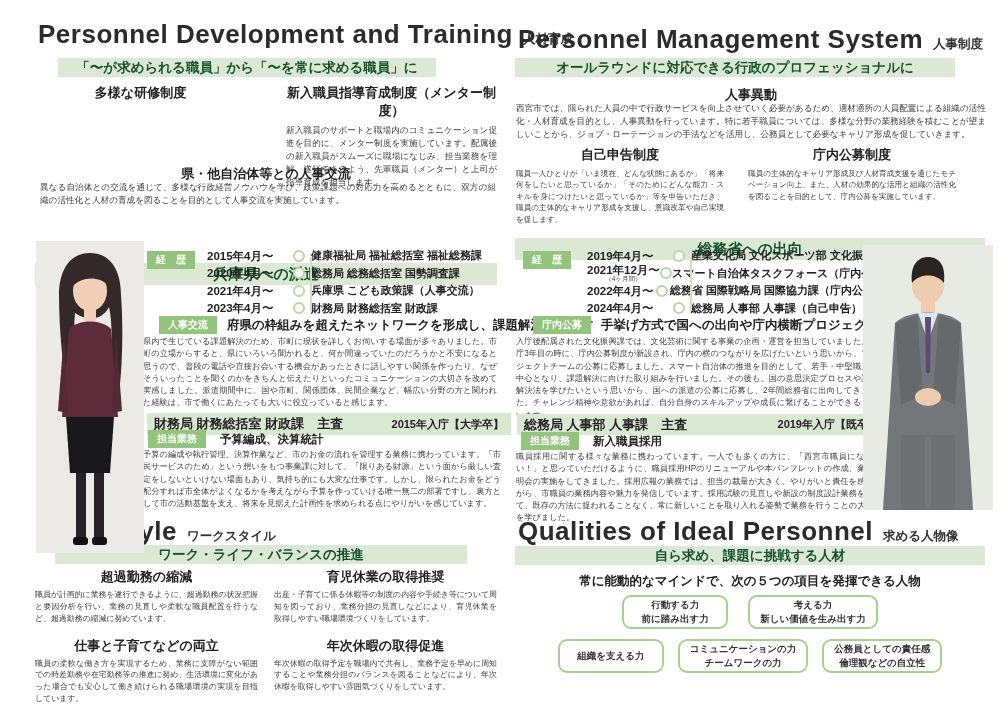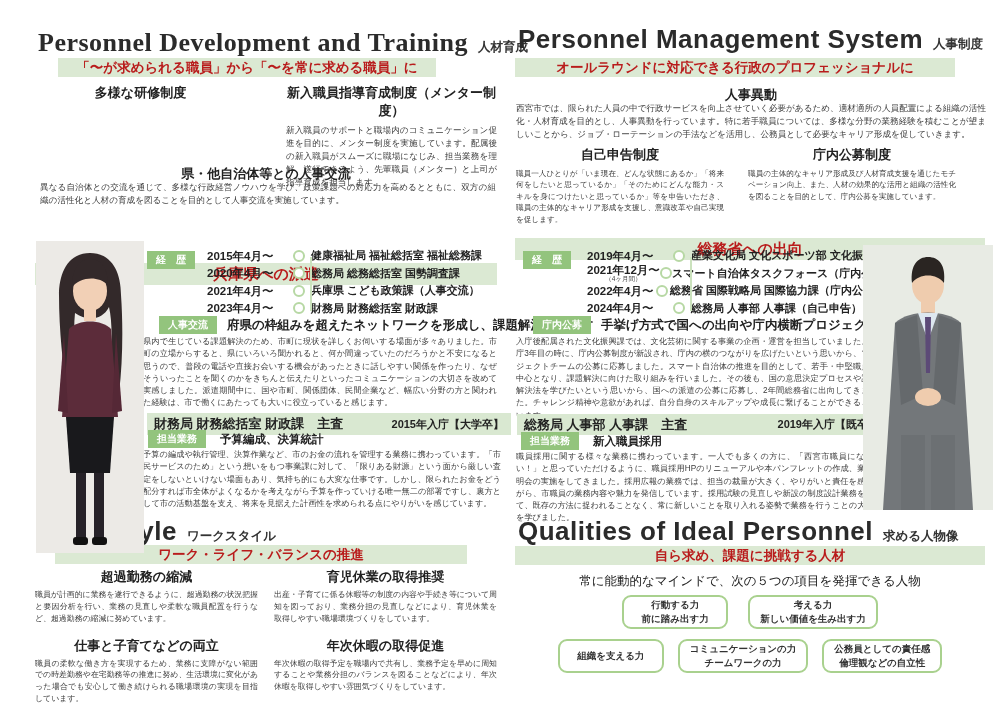--- a/index.html
+++ b/index.html
@@ -2,21 +2,21 @@
 <html><head>
 <meta charset="utf-8">
 <style>
   html,body { margin:0; padding:0; }
   body { font-family:"Liberation Sans","DejaVu Sans",sans-serif; background:#ffffff; }
   .page { position:relative; width:1000px; height:711px; background:#ffffff; overflow:hidden; color:#333; }
   .abs { position:absolute; }
   .title-row { display:flex; align-items:baseline; white-space:nowrap; }
   .big-title { font-size:26px; font-weight:bold; color:#2b2b2b; letter-spacing:0.5px; }
   .title-sub { font-size:12.5px; font-weight:bold; color:#333; margin-left:10px; }
-  .green-bar { background:#dbe9d3; text-align:center; font-weight:bold; font-size:13.5px; color:#b91c1c;
+  .green-bar { background:#dbe9d3; text-align:center; font-weight:bold; font-size:13.5px; color:#14532d;
                display:flex; align-items:center; justify-content:center; }
   .sec-head { font-weight:bold; font-size:13px; color:#222; text-align:center; }
   .bt { line-height:1.5; text-align:justify; color:#3b3b3b; }
   .bt-9 { font-size:8.6px; }
   .bt-8 { font-size:7.6px; }
   .bt-ws { font-size:7.9px; }
   .body-sm { font-size:8.2px; line-height:1.5; text-align:justify; color:#3b3b3b; }
   .twocol { display:grid; grid-template-columns:1fr 1fr; column-gap:16px;gap:40px; }
   .twocol .sec-head { margin-bottom:4px; }
   .badge { background:#93c47d; color:#fff; font-size:10px; font-weight:bold; text-align:center;
@@ -33,34 +33,34 @@
   .tl-post { flex:1; font-size:11px; font-weight:bold; color:#222; white-space:nowrap; }
   .topic-row { display:flex; align-items:center;padding-left:12px; }
   .topic-title { font-size:12.5px; font-weight:bold; color:#222; margin-left:10px; white-space:nowrap; }
   .pos-bar { background:#d9e8d1; display:flex; justify-content:space-between; align-items:center; padding:0 7px; }
   .pos-title { font-size:13px; font-weight:bold; color:#222; white-space:nowrap; }
   .pos-entry { font-size:11px; font-weight:bold; color:#222; white-space:nowrap; }
   .duty-row { display:flex; align-items:center; }
   .duty-text { font-size:11.5px; font-weight:bold; color:#222; margin-left:14px; white-space:nowrap; }
   .ws-grid { display:grid; grid-template-columns:1fr 1fr; column-gap:16px; row-gap:12px; }
   .ws-item .sec-head { margin-bottom:3px; }
-  .q-intro { text-align:center; font-size:12.5px; font-weight:normal; color:#222; }
+  .q-intro { text-align:center; font-size:12.5px; font-weight:bold; color:#222; }
   .q-row { display:flex; justify-content:center; align-items:stretch; }
   .qbox { border:2px solid #a9d18e; border-radius:9px; background:#fff; min-width:106px; height:34px;
           display:flex; flex-direction:column; align-items:center; justify-content:center;
           font-weight:bold; font-size:9.5px; line-height:1.5; color:#333; padding:2px 10px; box-sizing:border-box; }
   .photo { position:absolute; z-index:2; }
   .photo svg { display:block; }
 </style>
 </head>
 <body>
 
 <div class="page">
 
-  <div class="abs title-row" style="left:38px; top:28px;font-family:Liberation Serif, serif;">
+  <div class="abs title-row" style="left:38px; top:19px;">
     <span class="big-title">Personnel Development and Training</span>
     <span class="title-sub">人材育成</span>
   </div>
 
   <div class="abs green-bar" style="left:58px; top:58px; width:378px; height:19px;">「〜が求められる職員」から「〜を常に求める職員」に</div>
 
   <div class="abs twocol" style="left:35px; top:84px; width:462px;">
     <div class="cell">
       <div class="sec-head">多様な研修制度</div>
     </div>

